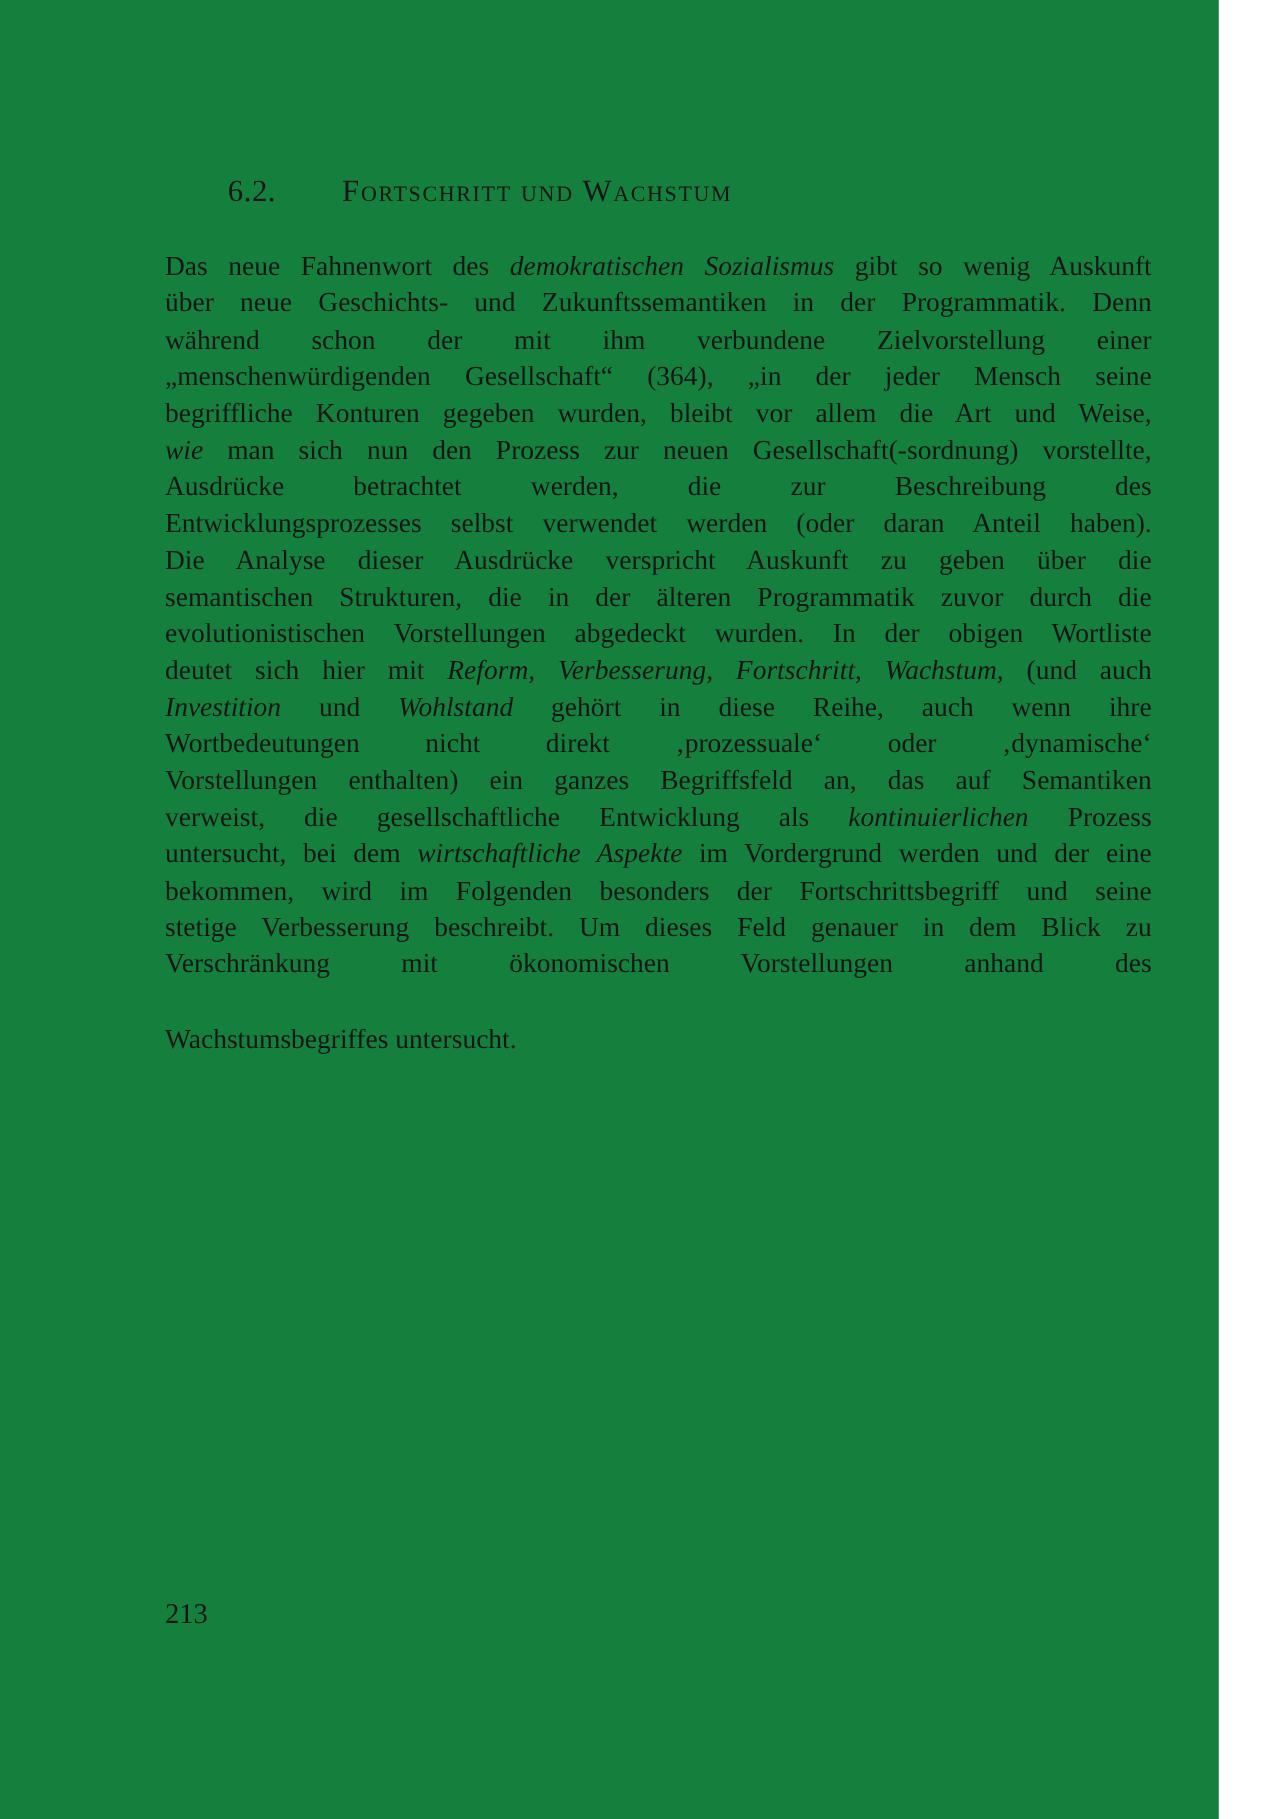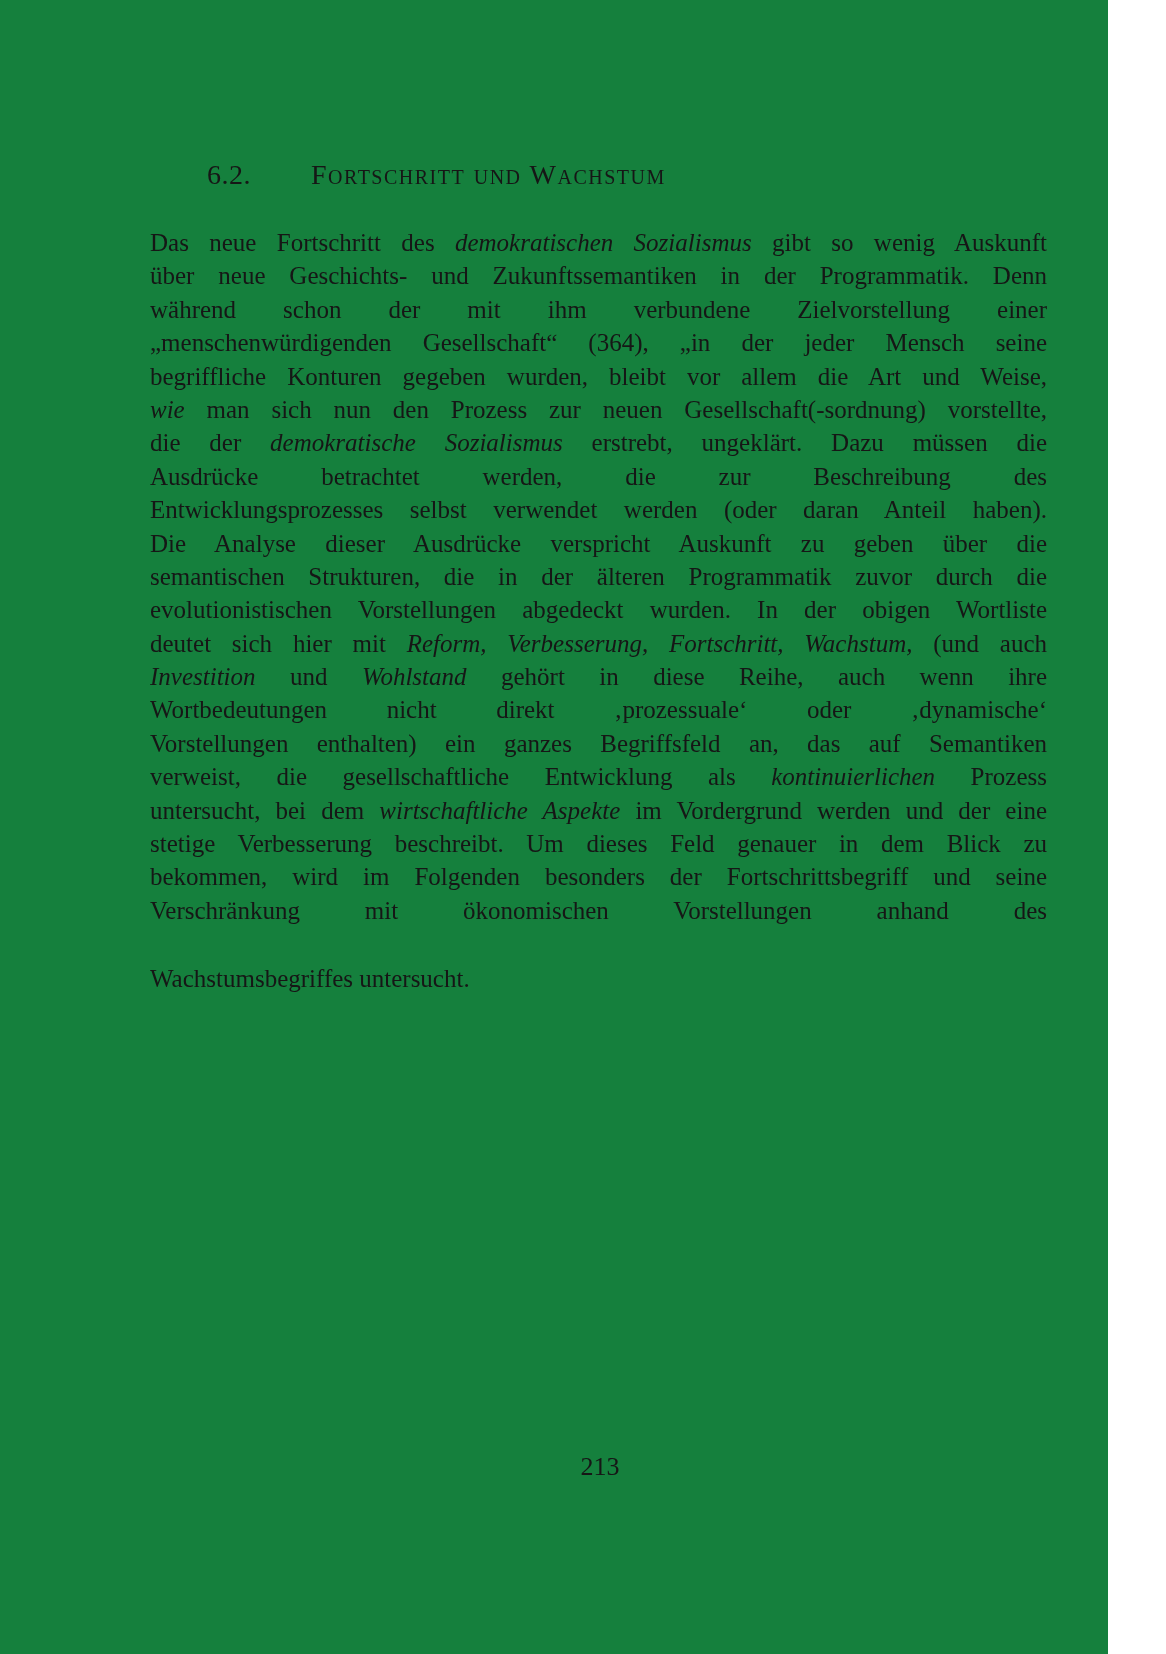--- a/index.html
+++ b/index.html
@@ -54,52 +54,51 @@
     text-align-last: left;
     margin-top: 35px;
   }
   .paragraph em {
   }
   .page-number {
     position: absolute;
     left: 150px;
     top: 1452px;
     width: 900px;
-    text-align: center;
+    text-align: left;
     font-size: 26px;
     color: #161616;
   }
 </style>
 </head>
 <body>
 
 <div class="page">
   <div class="content">
     <div class="heading">
       <span class="num">6.2.</span><span class="title">Fortschritt und Wachstum</span>
     </div>
     <div class="paragraph">
-        <div class="line"><span>Das neue Fortschritt des </span><em>demokratischen Sozialismus</em><span> gibt so wenig Auskunft</span></div>
+        <div class="line"><span>Das neue Fahnenwort des </span><em>demokratischen Sozialismus</em><span> gibt so wenig Auskunft</span></div>
         <div class="line"><span>über neue Geschichts- und Zukunftssemantiken in der Programmatik. Denn</span></div>
         <div class="line"><span>während schon der mit ihm verbundene Zielvorstellung einer</span></div>
         <div class="line"><span>„menschenwürdigenden Gesellschaft“ (364), „in der jeder Mensch seine</span></div>
         <div class="line"><span>begriffliche Konturen gegeben wurden, bleibt vor allem die Art und Weise,</span></div>
         <div class="line"><em>wie</em><span> man sich nun den Prozess zur neuen Gesellschaft(-sordnung) vorstellte,</span></div>
-        <div class="line"><span>die der </span><em>demokratische Sozialismus</em><span> erstrebt, ungeklärt. Dazu müssen die</span></div>
         <div class="line"><span>Ausdrücke betrachtet werden, die zur Beschreibung des</span></div>
         <div class="line"><span>Entwicklungsprozesses selbst verwendet werden (oder daran Anteil haben).</span></div>
         <div class="line"><span>Die Analyse dieser Ausdrücke verspricht Auskunft zu geben über die</span></div>
         <div class="line"><span>semantischen Strukturen, die in der älteren Programmatik zuvor durch die</span></div>
         <div class="line"><span>evolutionistischen Vorstellungen abgedeckt wurden. In der obigen Wortliste</span></div>
         <div class="line"><span>deutet sich hier mit </span><em>Reform, Verbesserung, Fortschritt, Wachstum,</em><span> (und auch</span></div>
         <div class="line"><em>Investition</em><span> und </span><em>Wohlstand</em><span> gehört in diese Reihe, auch wenn ihre</span></div>
         <div class="line"><span>Wortbedeutungen nicht direkt ‚prozessuale‘ oder ‚dynamische‘</span></div>
         <div class="line"><span>Vorstellungen enthalten) ein ganzes Begriffsfeld an, das auf Semantiken</span></div>
         <div class="line"><span>verweist, die gesellschaftliche Entwicklung als </span><em>kontinuierlichen</em><span> Prozess</span></div>
         <div class="line"><span>untersucht, bei dem </span><em>wirtschaftliche Aspekte</em><span> im Vordergrund werden und der eine</span></div>
+        <div class="line"><span>bekommen, wird im Folgenden besonders der Fortschrittsbegriff und seine</span></div>
         <div class="line"><span>stetige Verbesserung beschreibt. Um dieses Feld genauer in dem Blick zu</span></div>
-        <div class="line"><span>bekommen, wird im Folgenden besonders der Fortschrittsbegriff und seine</span></div>
         <div class="line"><span>Verschränkung mit ökonomischen Vorstellungen anhand des</span></div>
         <div class="line last"><span>Wachstumsbegriffes untersucht.</span></div>
       </div>
   </div>
   <div class="page-number">213</div>
 </div>
 
 </body></html>

